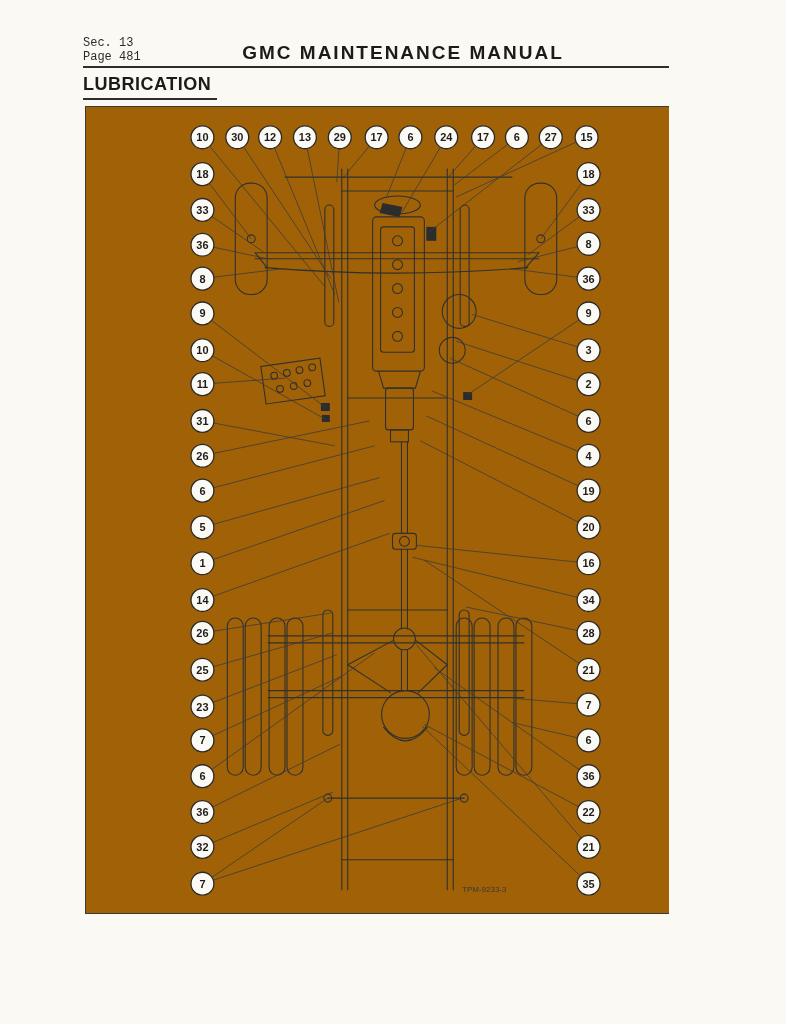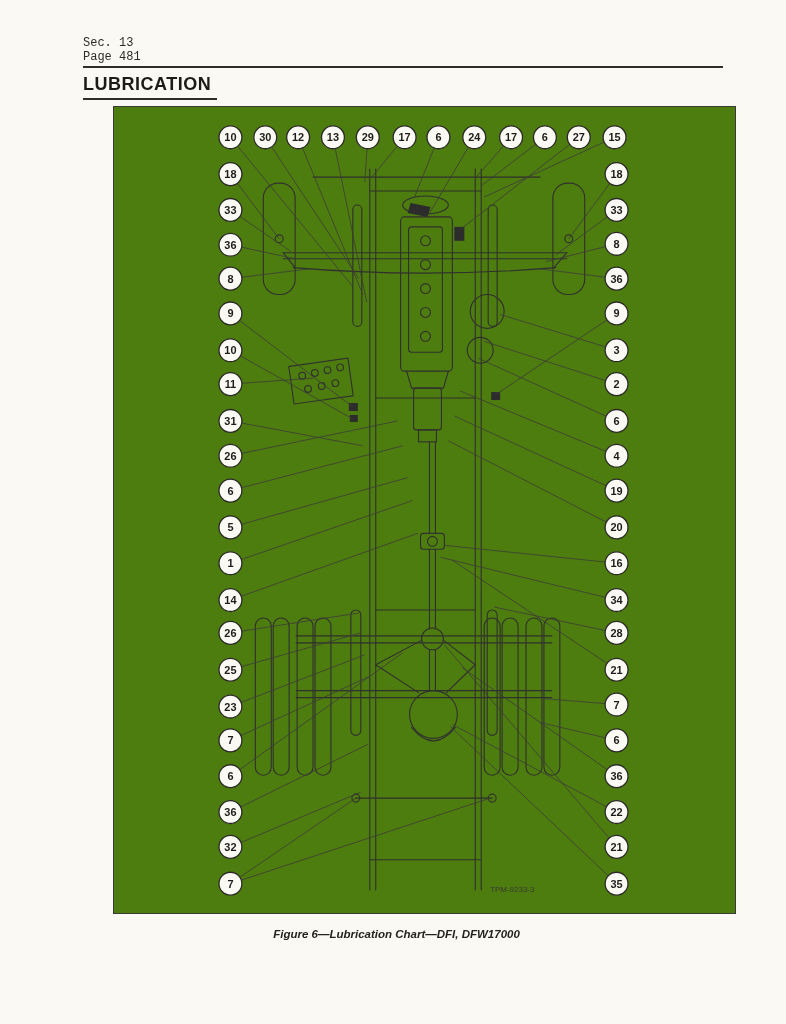--- a/index.html
+++ b/index.html
@@ -3,21 +3,21 @@
 <meta charset="utf-8">
 <style>
   * { box-sizing: border-box; }
   html, body { margin: 0; padding: 0; }
   body {
     width: 786px; height: 1024px;
     background: #faf9f4;
     font-family: "Liberation Sans", sans-serif;
     color: #23221f;
   }
-  .page { position: relative; width: 786px; height: 1024px; background: #faf9f4; overflow: hidden; }
+  .page { position: relative; width: 669px; height: 1024px; background: #faf9f4; overflow: hidden; }
 
   .header-block {
     position: absolute; left: 83px; top: 36px;
     font-family: "Liberation Mono", "DejaVu Sans Mono", monospace;
     font-size: 12px; line-height: 14px; color: #2d2c29;
   }
   .manual-title {
     position: absolute; left: 83px; top: 42px; width: 640px;
     text-align: center; font-size: 19px; font-weight: 700;
     letter-spacing: 2px; color: #1c1b18;
@@ -26,21 +26,21 @@
     position: absolute; left: 83px; top: 66px; width: 640px; height: 2px;
     background: #2f2e2b;
   }
   .section-heading {
     position: absolute; left: 83px; top: 74px;
     font-size: 18px; font-weight: 700; letter-spacing: 0.5px; color: #1c1b18;
     border-bottom: 2px solid #2f2e2b; padding: 0 6px 3px 0;
   }
   .figure-frame {
     position: absolute; left: 85px; top: 106px; width: 623px; height: 808px;
-    border: 1.5px solid #3a3935; background: #4d7c0f; margin-left: 28px;
+    border: 1.5px solid #3a3935; background: #a16207;
   }
   .figure-caption {
     position: absolute; left: 85px; top: 928px; width: 623px;
     text-align: center; font-size: 11.5px; font-weight: 700; font-style: italic;
     color: #23221f;
   }
 
   
   .leader { stroke: #3c3b38; stroke-width: 0.8; }
   .callout-circle { fill: #faf9f4; stroke: #2a2927; stroke-width: 1.3; }
@@ -54,20 +54,21 @@
 </head>
 <body>
 
 <div class="page">
 
   <div class="header-block">
     <div>Sec. 13</div>
     <div>Page 481</div>
   </div>
 
+  <div class="manual-title">GMC MAINTENANCE MANUAL</div>
   <div class="header-rule"></div>
   <div class="section-heading">LUBRICATION</div>
 
   <div class="figure-frame">
     <svg id="diagram-svg" width="620" height="805" viewBox="0 0 623 808" xmlns="http://www.w3.org/2000/svg">
 
       <g id="chassis" stroke="#30302e" fill="none" stroke-width="1.1" stroke-linecap="round">
 
         <line x1="257" y1="62" x2="257" y2="786"></line>
         <line x1="263" y1="62" x2="263" y2="786"></line>
@@ -443,14 +444,13 @@
           <g>
             <circle cx="505" cy="780" r="11.5" class="callout-circle"></circle>
             <text x="505" y="784" class="callout-num">35</text>
           </g>
         </g>
 
       <text class="tpm-text" x="378" y="788">TPM-9233-3</text>
     </svg>
   </div>
 
-  <div class="figure-caption">Figure 6—Lubrication Chart—DFI, DFW17000</div>
 </div>
 
 </body></html>

